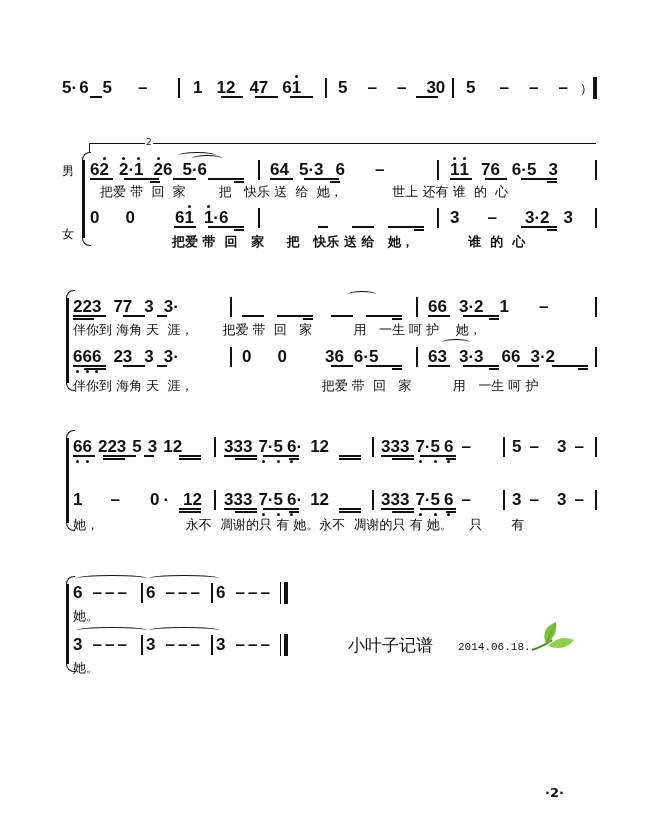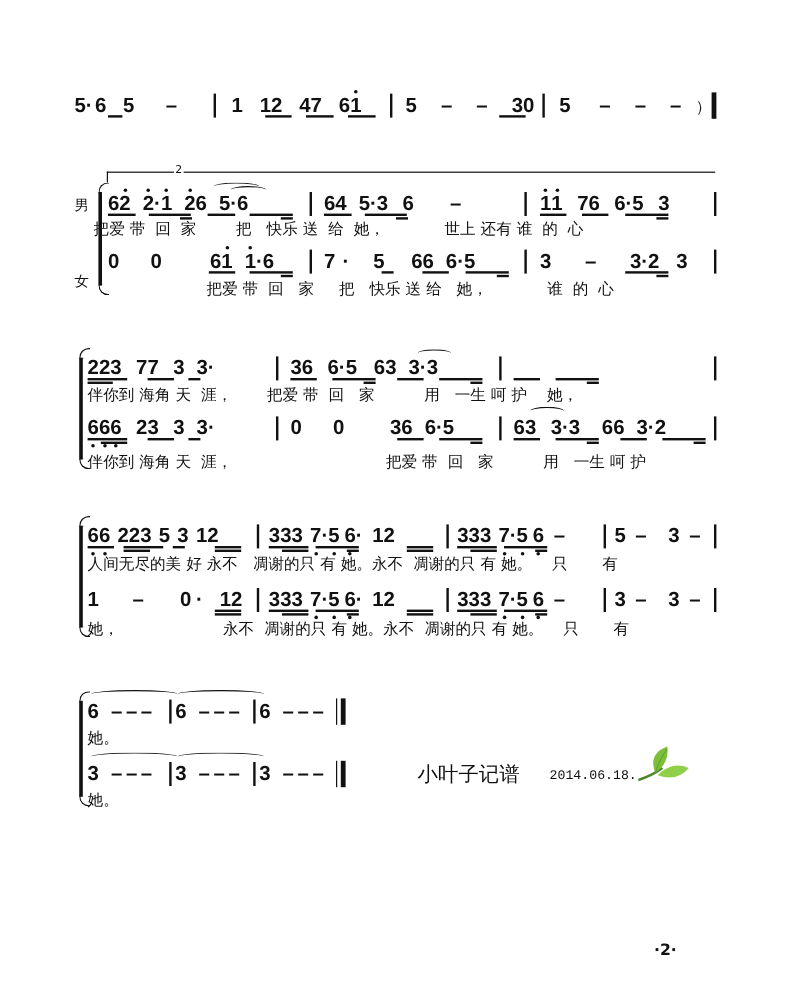--- a/index.html
+++ b/index.html
@@ -85,72 +85,69 @@
 
   <div class="n" style="left:450px;top:160px;">
     <span class="d hi">1</span><span class="d hi">1</span><span style="margin-left:12px;">76</span><span style="margin-left:12px;">6·5</span><span style="margin-left:12px;">3</span>
   </div>
   <div class="ul" style="left:450px;top:178px;width:22px;"></div>
   <div class="ul" style="left:485px;top:178px;width:22px;"></div>
   <div class="ul" style="left:521px;top:178px;width:36px;"></div>
   <div class="ul" style="left:547px;top:181px;width:10px;"></div>
   <div class="bar" style="left:595px;top:160px;"></div>
 
-  <div class="lyr" style="left:78px;top:184px;">把爱&nbsp;带&nbsp;&nbsp;回&nbsp;&nbsp;家&nbsp;&nbsp;&nbsp;&nbsp;&nbsp;&nbsp;&nbsp;&nbsp;把&nbsp;&nbsp;&nbsp;快乐&nbsp;送&nbsp;&nbsp;给&nbsp;&nbsp;她，&nbsp;&nbsp;&nbsp;&nbsp;&nbsp;&nbsp;&nbsp;&nbsp;&nbsp;&nbsp;&nbsp;&nbsp;世上&nbsp;还有&nbsp;谁&nbsp;&nbsp;的&nbsp;&nbsp;心</div>
+  <div class="lyr" style="left:100px;top:184px;">把爱&nbsp;带&nbsp;&nbsp;回&nbsp;&nbsp;家&nbsp;&nbsp;&nbsp;&nbsp;&nbsp;&nbsp;&nbsp;&nbsp;把&nbsp;&nbsp;&nbsp;快乐&nbsp;送&nbsp;&nbsp;给&nbsp;&nbsp;她，&nbsp;&nbsp;&nbsp;&nbsp;&nbsp;&nbsp;&nbsp;&nbsp;&nbsp;&nbsp;&nbsp;&nbsp;世上&nbsp;还有&nbsp;谁&nbsp;&nbsp;的&nbsp;&nbsp;心</div>
 
   <div class="n" style="left:90px;top:208px;">
     <span>0</span><span style="margin-left:26px;">0</span><span style="margin-left:40px;">6</span><span class="d hi">1</span><span style="margin-left:10px;"></span><span class="d hi">1</span><span>·6</span>
   </div>
   <div class="ul" style="left:174px;top:226px;width:22px;"></div>
   <div class="ul" style="left:208px;top:226px;width:36px;"></div>
   <div class="ul" style="left:234px;top:229px;width:10px;"></div>
   <div class="bar" style="left:258px;top:208px;"></div>
 
-  <div class="n" style="left:270px;top:208px;">
-    <span>7</span><span style="margin-left:6px;">·</span><span style="margin-left:20px;">5</span><span style="margin-left:22px;">66</span><span style="margin-left:10px;">6·5</span>
-  </div>
   <div class="ul" style="left:318px;top:226px;width:10px;"></div>
   <div class="ul" style="left:352px;top:226px;width:22px;"></div>
   <div class="ul" style="left:388px;top:226px;width:36px;"></div>
   <div class="ul" style="left:414px;top:229px;width:10px;"></div>
   <div class="bar" style="left:437px;top:208px;"></div>
 
   <div class="n" style="left:450px;top:208px;">
     <span>3</span><span style="margin-left:28px;">–</span><span style="margin-left:28px;">3·2</span><span style="margin-left:14px;">3</span>
   </div>
   <div class="ul" style="left:521px;top:226px;width:36px;"></div>
   <div class="ul" style="left:547px;top:229px;width:10px;"></div>
   <div class="bar" style="left:595px;top:208px;"></div>
 
-  <div class="lyr" style="left:172px;top:234px;">把爱&nbsp;带&nbsp;&nbsp;回&nbsp;&nbsp;&nbsp;家&nbsp;&nbsp;&nbsp;&nbsp;&nbsp;把&nbsp;&nbsp;&nbsp;快乐&nbsp;送&nbsp;给&nbsp;&nbsp;&nbsp;她，&nbsp;&nbsp;&nbsp;&nbsp;&nbsp;&nbsp;&nbsp;&nbsp;&nbsp;&nbsp;&nbsp;&nbsp;谁&nbsp;&nbsp;的&nbsp;&nbsp;心</div>
+  <div class="lyr" style="left:172px;top:234px;font-weight:bold;">把爱&nbsp;带&nbsp;&nbsp;回&nbsp;&nbsp;&nbsp;家&nbsp;&nbsp;&nbsp;&nbsp;&nbsp;把&nbsp;&nbsp;&nbsp;快乐&nbsp;送&nbsp;给&nbsp;&nbsp;&nbsp;她，&nbsp;&nbsp;&nbsp;&nbsp;&nbsp;&nbsp;&nbsp;&nbsp;&nbsp;&nbsp;&nbsp;&nbsp;谁&nbsp;&nbsp;的&nbsp;&nbsp;心</div>
 
   <div class="bracket" style="left:66px;top:298px;height:85px;"></div>
   <div class="slur" style="left:348px;top:291px;width:28px;"></div>
   <div class="slur" style="left:442px;top:339px;width:28px;"></div>
 
   <div class="n" style="left:73px;top:297px;">
     <span>223</span><span style="margin-left:12px;">77</span><span style="margin-left:12px;">3</span><span style="margin-left:10px;">3·</span>
   </div>
   <div class="ul" style="left:73px;top:315px;width:33px;"></div>
   <div class="ul" style="left:73px;top:318px;width:21px;"></div>
   <div class="ul" style="left:123px;top:315px;width:22px;"></div>
   <div class="ul" style="left:157px;top:315px;width:10px;"></div>
   <div class="bar" style="left:230px;top:297px;"></div>
 
-  <div class="n" style="left:242px;top:297px;">
-    <span>36</span><span style="margin-left:12px;">6·5</span><span style="margin-left:14px;">63</span><span style="margin-left:10px;">3·3</span>
-  </div>
   <div class="ul" style="left:242px;top:315px;width:22px;"></div>
   <div class="ul" style="left:277px;top:315px;width:36px;"></div>
   <div class="ul" style="left:303px;top:318px;width:10px;"></div>
   <div class="ul" style="left:331px;top:315px;width:22px;"></div>
   <div class="ul" style="left:366px;top:315px;width:36px;"></div>
   <div class="ul" style="left:392px;top:318px;width:10px;"></div>
   <div class="bar" style="left:416px;top:297px;"></div>
 
+  <div class="n" style="left:428px;top:297px;">
+    <span>66</span><span style="margin-left:12px;">3·2</span><span style="margin-left:16px;">1</span><span style="margin-left:30px;">–</span>
+  </div>
   <div class="ul" style="left:428px;top:315px;width:22px;"></div>
   <div class="ul" style="left:463px;top:315px;width:36px;"></div>
   <div class="ul" style="left:489px;top:318px;width:10px;"></div>
   <div class="bar" style="left:595px;top:297px;"></div>
 
   <div class="lyr" style="left:73px;top:322px;">伴你到&nbsp;海角&nbsp;天&nbsp;&nbsp;涯，&nbsp;&nbsp;&nbsp;&nbsp;&nbsp;&nbsp;&nbsp;把爱&nbsp;带&nbsp;&nbsp;回&nbsp;&nbsp;&nbsp;家&nbsp;&nbsp;&nbsp;&nbsp;&nbsp;&nbsp;&nbsp;&nbsp;&nbsp;&nbsp;用&nbsp;&nbsp;&nbsp;一生&nbsp;呵&nbsp;护&nbsp;&nbsp;&nbsp;&nbsp;她，</div>
 
   <div class="n" style="left:73px;top:347px;">
     <span class="d lo">6</span><span class="d lo">6</span><span class="d lo">6</span><span style="margin-left:12px;">23</span><span style="margin-left:12px;">3</span><span style="margin-left:10px;">3·</span>
   </div>
@@ -212,21 +209,20 @@
   <div class="ul" style="left:392px;top:458px;width:22px;"></div>
   <div class="ul" style="left:420px;top:455px;width:36px;"></div>
   <div class="ul" style="left:446px;top:458px;width:10px;"></div>
   <div class="bar" style="left:503px;top:437px;"></div>
 
   <div class="n" style="left:512px;top:437px;">
     <span>5</span><span style="margin-left:8px;">–</span><span style="margin-left:18px;">3</span><span style="margin-left:8px;">–</span>
   </div>
   <div class="bar" style="left:595px;top:437px;"></div>
 
-  <div class="lyr" style="left:73px;top:463px;">人间无尽的美&nbsp;好&nbsp;永不&nbsp;&nbsp;&nbsp;凋谢的只&nbsp;有&nbsp;她。永不&nbsp;&nbsp;凋谢的只&nbsp;有&nbsp;她。&nbsp;&nbsp;&nbsp;&nbsp;只&nbsp;&nbsp;&nbsp;&nbsp;&nbsp;&nbsp;&nbsp;有</div>
 
   <div class="n" style="left:73px;top:490px;">
     <span>1</span><span style="margin-left:28px;">–</span><span style="margin-left:30px;">0</span><span style="margin-left:4px;">·</span><span style="margin-left:14px;">12</span>
   </div>
   <div class="ul" style="left:179px;top:508px;width:22px;"></div>
   <div class="ul" style="left:179px;top:511px;width:22px;"></div>
   <div class="bar" style="left:214px;top:490px;"></div>
 
   <div class="n" style="left:224px;top:490px;">
     <span>333</span><span style="margin-left:6px;" class="d lo">7</span><span>·</span><span class="d lo">5</span><span style="margin-left:4px;" class="d lo">6</span><span>·</span><span style="margin-left:8px;">12</span>

